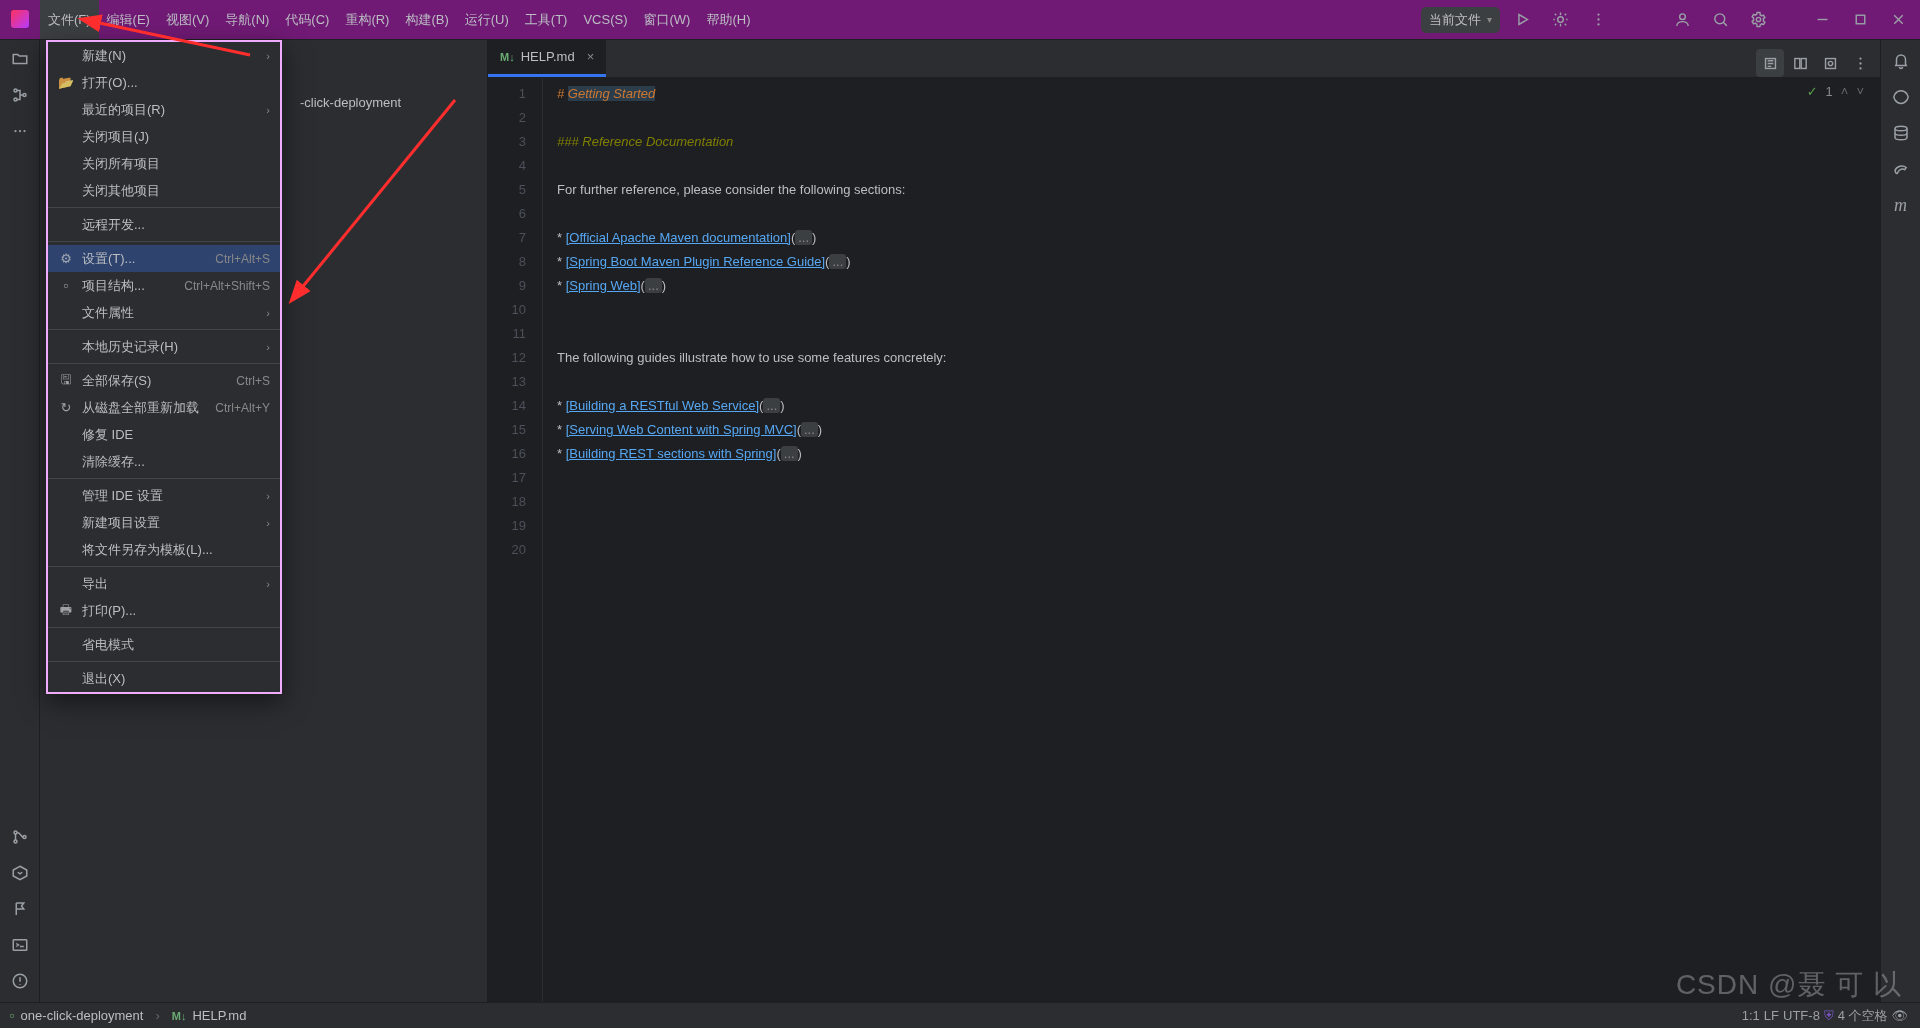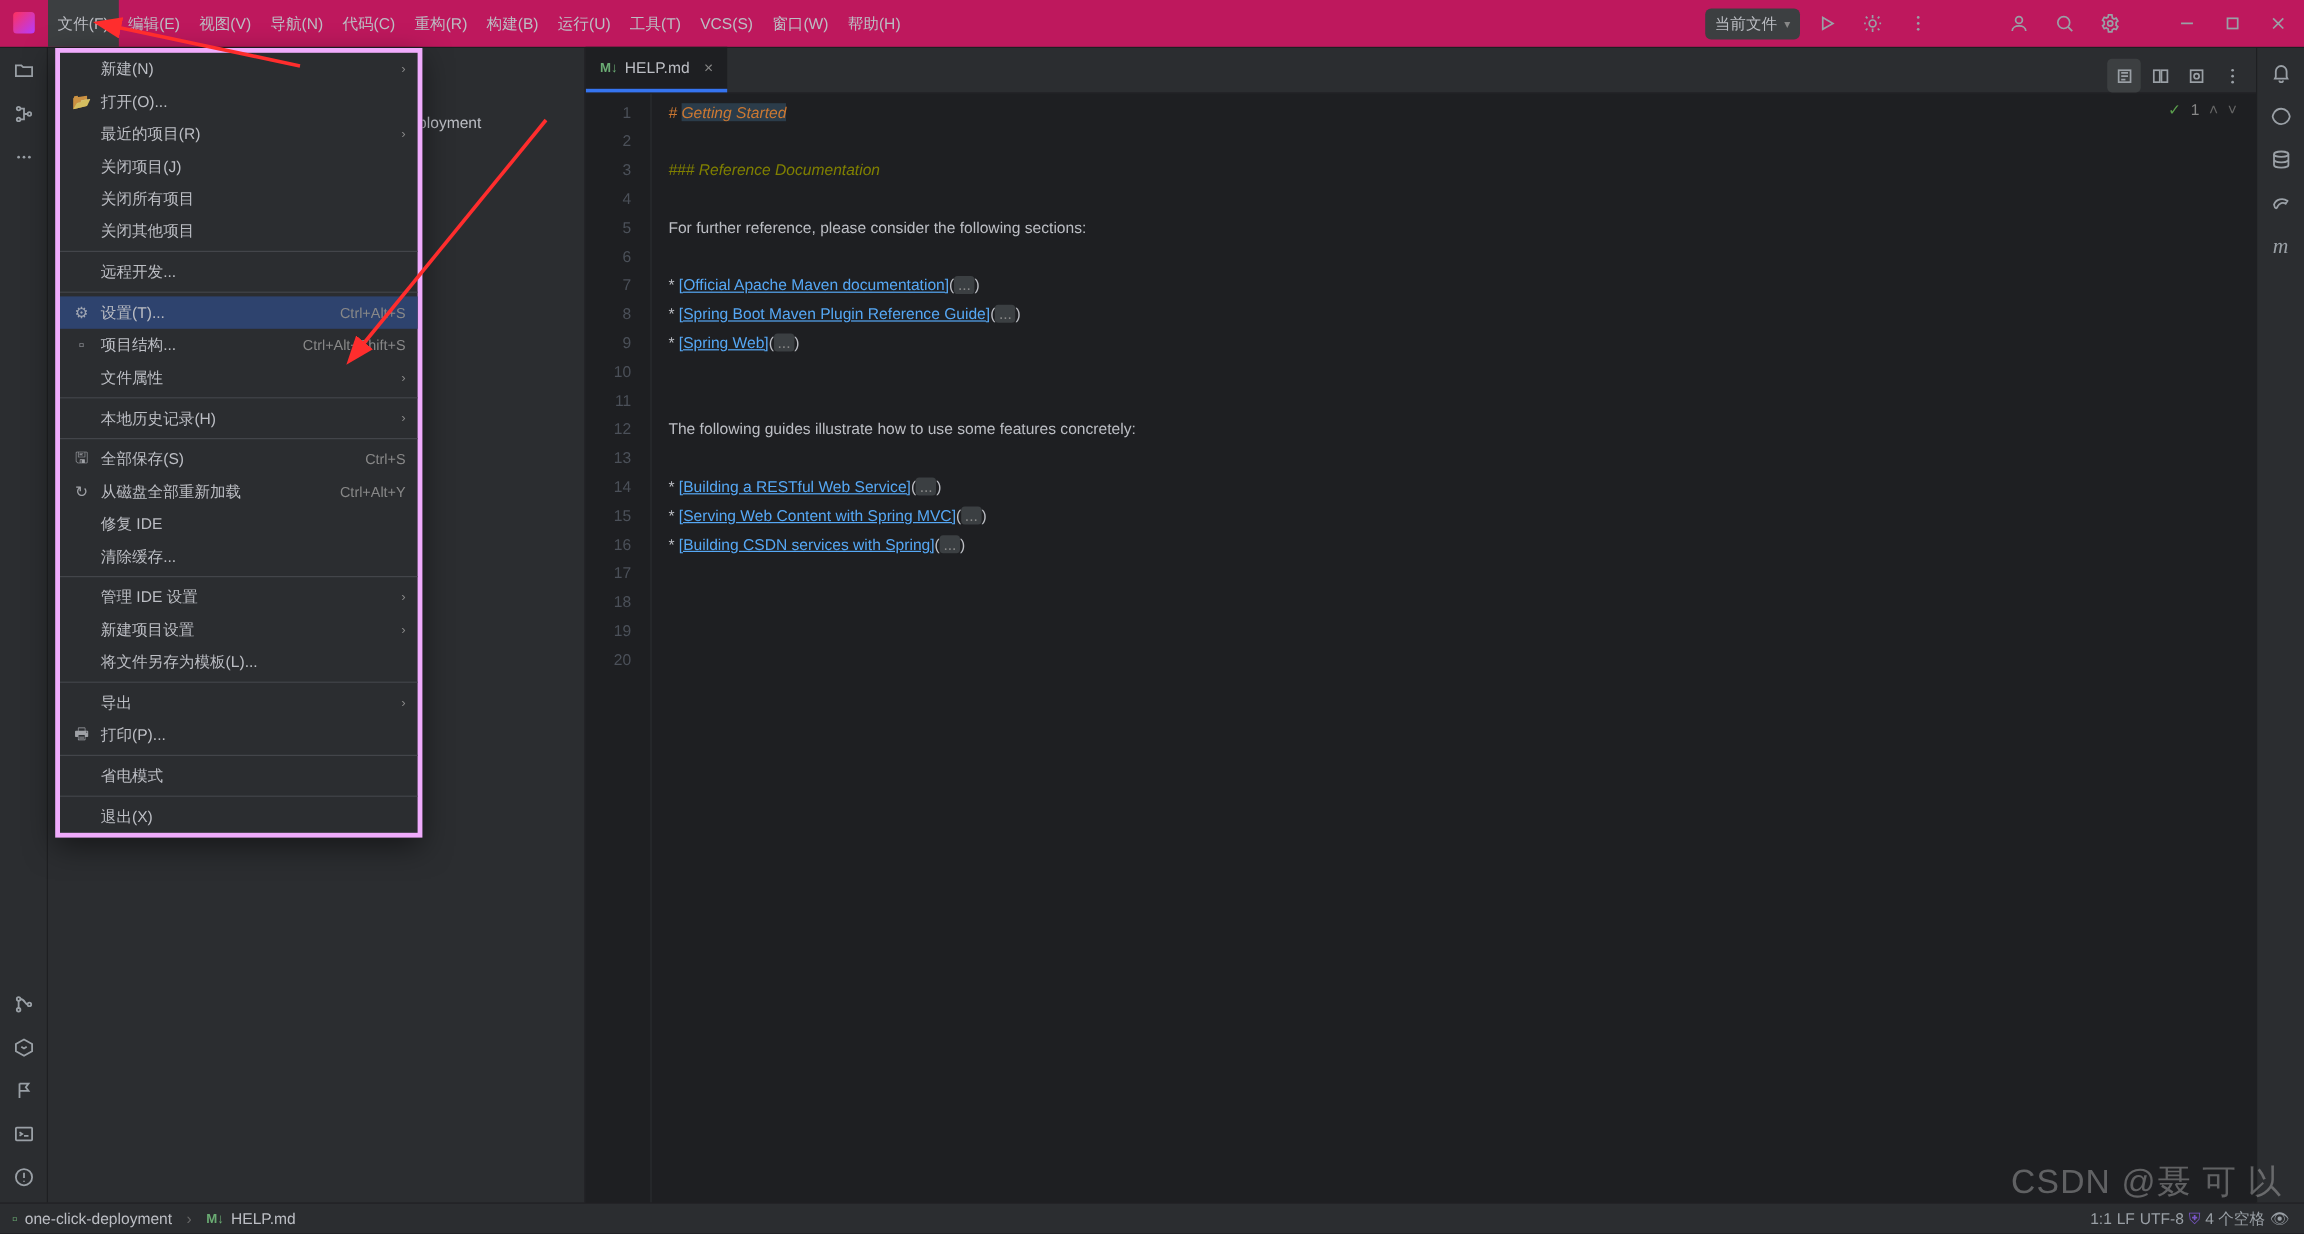--- a/index.html
+++ b/index.html
@@ -1,35 +1,35 @@
 <!DOCTYPE html>
 <html><head>
 <meta charset="utf-8">
 <style>
 *{margin:0;padding:0;box-sizing:border-box;font-family:"Segoe UI",Arial,sans-serif;font-size:13px;user-select:none}
 body{width:1920px;height:1028px;background:#1e1f22;color:#bcbec4;overflow:hidden;position:relative}
-.titlebar{height:40px;background:#be185d;display:flex;align-items:flex-end;border-bottom:1px solid #1e1f22}
+.titlebar{height:40px;background:#701a75;display:flex;align-items:flex-end;border-bottom:1px solid #1e1f22}
 .logo{width:40px;height:40px;display:flex;align-items:center;justify-content:center}
 .logo-sq{width:18px;height:18px;background:linear-gradient(135deg,#fe315d,#b53bff);border-radius:3px}
 .menus{display:flex;align-items:center;height:100%}
 .menu-item{padding:0 8px;height:100%;display:flex;align-items:center;color:#bcbec4;cursor:pointer}
 .menu-item.active{background:#3c3f41}
 .tb-spacer{flex:1}
 .tb-right{display:flex;align-items:center;gap:6px;padding-right:6px;height:100%}
 .tb-chip{background:#3c3f41;border-radius:5px;padding:4px 8px;display:flex;align-items:center;gap:6px;color:#bcbec4}
 .ibtn{width:32px;height:32px;display:flex;align-items:center;justify-content:center;color:#9aa0a6;cursor:pointer}
 .ibtn svg{width:17px;height:17px}
 .main{display:flex;height:calc(100% - 40px - 26px)}
 .left-rail{width:40px;background:#2b2d30;border-right:1px solid #1e1f22;display:flex;flex-direction:column;align-items:center;padding-top:8px;gap:14px}
 .left-rail .bottom{margin-top:auto;display:flex;flex-direction:column;align-items:center;gap:14px;padding-bottom:10px}
 .rail-ic{width:22px;height:22px;display:flex;align-items:center;justify-content:center;color:#9aa0a6;cursor:pointer}
 .rail-ic svg{width:18px;height:18px}
 .proj-col{width:448px;background:#2b2d30;position:relative;border-right:1px solid #1e1f22}
 .proj-name{position:absolute;left:260px;top:55px;color:#bcbec4}
-.dropdown{position:absolute;left:6px;top:0;width:306px;background:#2b2d30;border:4px solid #f0abfc;box-shadow:0 8px 24px rgba(0,0,0,.5);z-index:50}
+.dropdown{position:absolute;left:6px;top:0;width:236px;background:#2b2d30;border:2px solid #f0abfc;box-shadow:0 8px 24px rgba(0,0,0,.5);z-index:50}
 .dd-item{height:27px;display:flex;align-items:center;padding:0 10px;gap:8px;cursor:pointer;color:#bcbec4}
 .dd-item.selected{background:#2e436e}
 .dd-item .sp{flex:1}
 .dd-item .sc{color:#888;font-size:12px}
 .dd-item .arrow{color:#888;font-size:11px}
 .dd-sep{height:1px;background:#43454a;margin:3px 0}
 .dd-ic{width:16px;height:16px;display:flex;align-items:center;justify-content:center;opacity:.8}
 .editor-wrap{flex:1;display:flex;flex-direction:column;background:#1e1f22}
 .etabs{height:38px;background:#2b2d30;display:flex;align-items:flex-end;border-bottom:1px solid #1e1f22}
 .etab{height:38px;display:flex;align-items:center;gap:6px;padding:0 12px;color:#bcbec4;background:#1e1f22;border-bottom:3px solid #3574f0;cursor:pointer}
@@ -423,21 +423,21 @@
         <div class="ln"></div>
         <div class="ln"><span class="c-text">* </span><span class="c-link">[Official Apache Maven documentation]</span><span class="c-paren">(</span><span class="c-fold">...</span><span class="c-paren">)</span></div>
         <div class="ln"><span class="c-text">* </span><span class="c-link">[Spring Boot Maven Plugin Reference Guide]</span><span class="c-paren">(</span><span class="c-fold">...</span><span class="c-paren">)</span></div>
         <div class="ln"><span class="c-text">* </span><span class="c-link">[Spring Web]</span><span class="c-paren">(</span><span class="c-fold">...</span><span class="c-paren">)</span></div>
         <div class="ln"></div>
         <div class="ln"></div>
         <div class="ln"><span class="c-text">The following guides illustrate how to use some features concretely:</span></div>
         <div class="ln"></div>
         <div class="ln"><span class="c-text">* </span><span class="c-link">[Building a RESTful Web Service]</span><span class="c-paren">(</span><span class="c-fold">...</span><span class="c-paren">)</span></div>
         <div class="ln"><span class="c-text">* </span><span class="c-link">[Serving Web Content with Spring MVC]</span><span class="c-paren">(</span><span class="c-fold">...</span><span class="c-paren">)</span></div>
-        <div class="ln"><span class="c-text">* </span><span class="c-link">[Building CSDN services with Spring]</span><span class="c-paren">(</span><span class="c-fold">...</span><span class="c-paren">)</span></div>
+        <div class="ln"><span class="c-text">* </span><span class="c-link">[Building REST sections with Spring]</span><span class="c-paren">(</span><span class="c-fold">...</span><span class="c-paren">)</span></div>
         <div class="ln"></div>
         <div class="ln"></div>
       </div>
     </div>
   </div>
 
   <div class="right-rail">
     <div class="rail-ic">
         <svg viewBox="0 0 24 24" fill="none" stroke="currentColor" stroke-width="2">
           <path d="M6 16V10a6 6 0 1 1 12 0v6l1 2H5zM10 20a2 2 0 0 0 4 0"></path>

